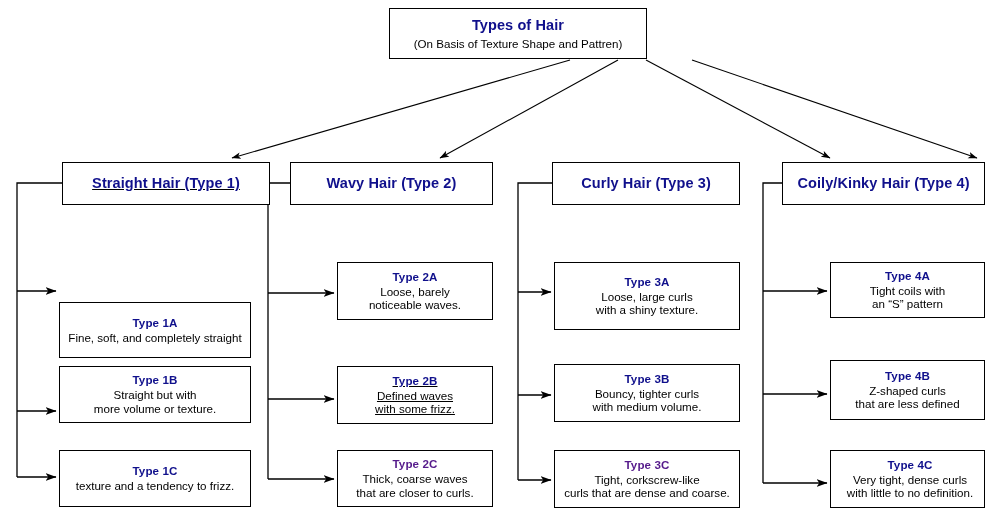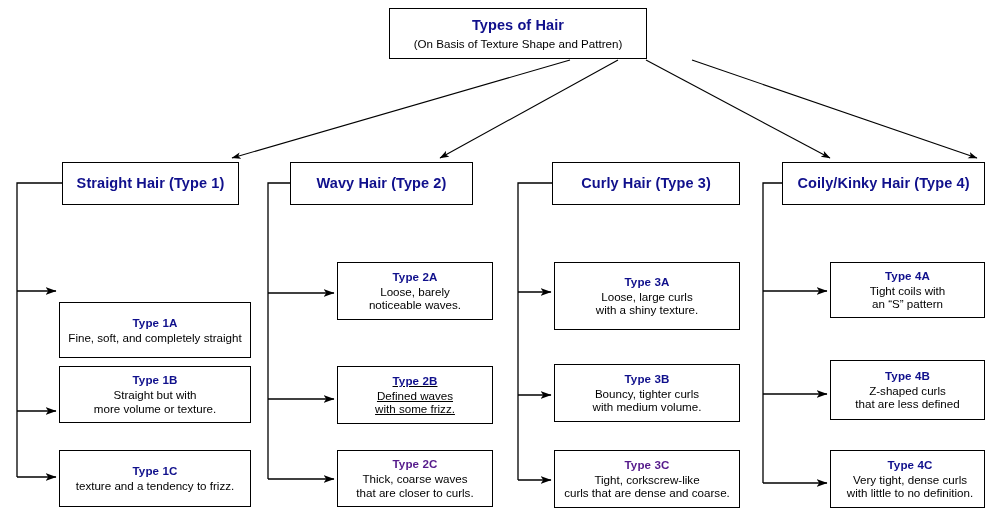--- a/index.html
+++ b/index.html
@@ -66,22 +66,22 @@
   }
 
   
   .cat {
     height: 43px;
     padding: 2px 4px;
   }
   .cat .node-title {
     font-size: 14.5px;
   }
-  #node-cat-0 { left: 62px;  top: 162px; width: 177px; }
-  #node-cat-1 { left: 290px; top: 162px; width: 183px; }
+  #node-cat-0 { left: 62px;  top: 162px; width: 208px; text-decoration: underline; }
+  #node-cat-1 { left: 290px; top: 162px; width: 203px; }
   #node-cat-2 { left: 552px; top: 162px; width: 188px; }
   #node-cat-3 { left: 782px; top: 162px; width: 203px; }
 
   
   .leaf {
     padding: 3px 5px;
   }
   .leaf .node-title {
     font-size: 11.6px;
     margin-bottom: 1px;

